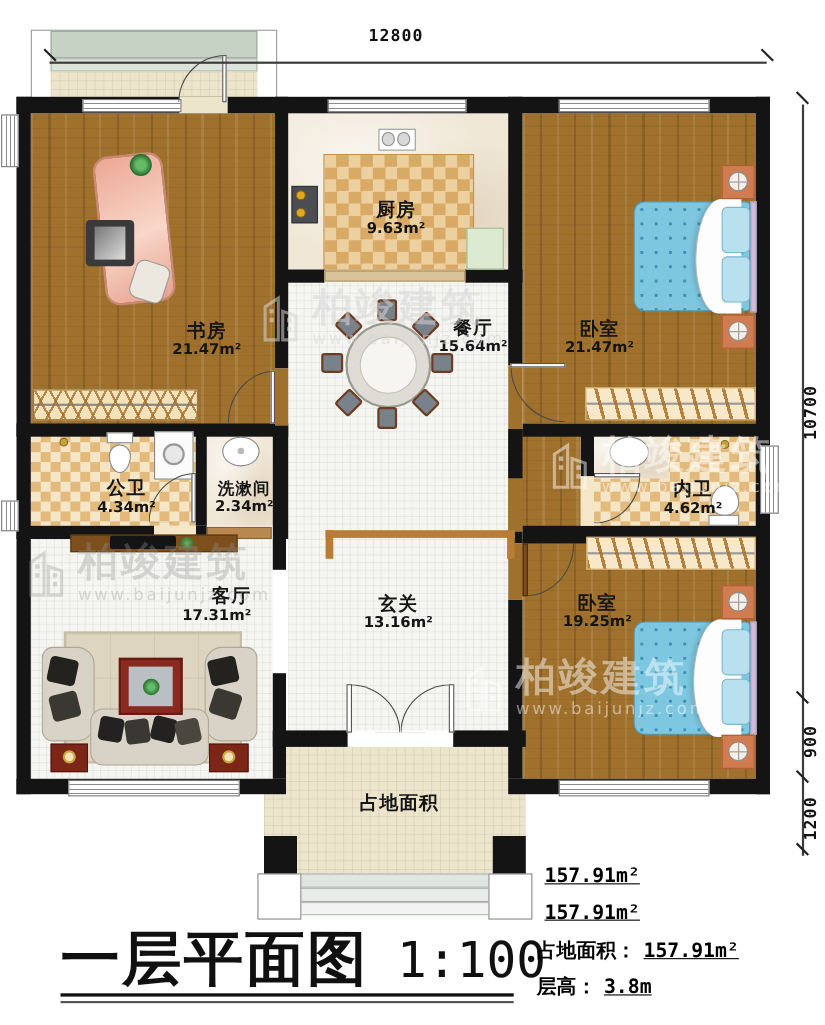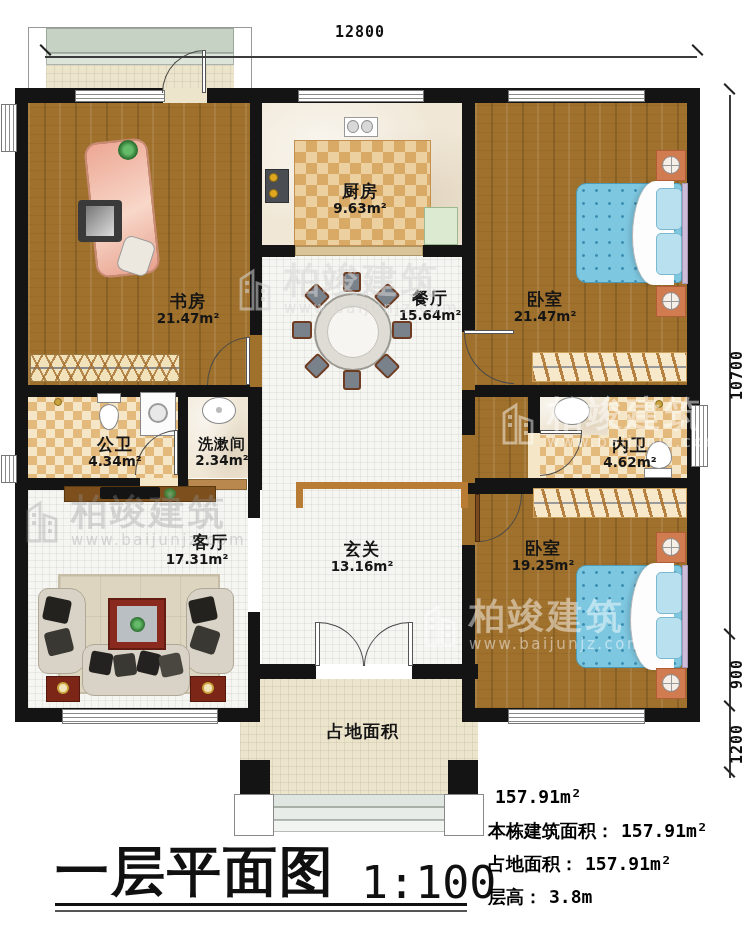--- a/index.html
+++ b/index.html
@@ -56,25 +56,25 @@
     background-image:repeating-linear-gradient(75deg,rgba(170,110,40,.85) 0 3px,transparent 3px 14px),linear-gradient(#9a9a9a 0 0);
     background-size:auto,100% 2px;background-position:0 0,0 center;background-repeat:repeat,no-repeat;
     border:1px solid #caa05a;}
   .pillow{position:absolute;background:#b8e0ef;border:1px solid #7ab8d0;border-radius:5px;}
   .duvet{position:absolute;background-color:#7ec7e0;
     background-image:radial-gradient(circle,#3c8fb2 1.2px,transparent 1.6px);background-size:13px 13px;
     border:1px solid #4f9ab5;border-radius:10px 4px 4px 10px;}
   .blanket{position:absolute;background:#fdfdfd;border-left:1px solid #b5b5b5;border-radius:58% 0 0 52% / 55% 0 0 48%;box-shadow:-3px 0 4px rgba(0,0,0,.12);}
   .sofa{position:absolute;background:#d8d3c6;border:1px solid #b0a896;}
   .spillow{position:absolute;border-radius:4px;}
-  .title-row{position:absolute;display:flex;align-items:flex-end;z-index:30;color:#101010;}
+  .title-row{position:absolute;display:flex;align-items:center;z-index:30;color:#101010;}
   .stats{position:absolute;z-index:30;color:#000;}
   .stats .row{display:flex;align-items:baseline;height:33px;font-size:18px;}
   .stats .lbl{font-weight:600;}
-  .stats .val{margin-left:7px;font-weight:600;font-family:"DejaVu Sans Mono",monospace;}
+  .stats .val{margin-left:7px;font-weight:600;font-family:"DejaVu Sans Mono",monospace;text-decoration:underline;}
 </style>
 </head>
 <body>
 
 <div id="plan">
 
   <div class="abs" style="left:28px;top:27px;width:224px;height:68px;border:1px solid #999;background:#fff;z-index:0;"></div>
   <div class="abs" style="left:46px;top:28px;width:188px;height:25px;background:#c6d2c4;border:1px solid #9aa79a;z-index:1;"></div>
   <div class="abs" style="left:46px;top:53px;width:188px;height:12px;background:#dde5da;border:1px solid #aab4aa;z-index:1;"></div>
   <div class="abs gridbeige" style="left:46px;top:65px;width:188px;height:30px;z-index:1;"></div>
@@ -380,21 +380,20 @@
     <span style="font-size:45px;font-weight:400;margin-left:26px;font-family:'DejaVu Sans Mono',monospace;">1:100</span>
   </div>
   <div class="abs" style="left:55px;top:903px;width:412px;height:3px;background:#111;z-index:30;"></div>
   <div class="abs" style="left:55px;top:910px;width:412px;height:2px;background:#555;z-index:30;"></div>
 
   <div class="stats" style="left:488px;top:786px;">
     <div class="row">
       <span class="val">157.91m²</span>
     </div>
     <div class="row">
-      <span class="lbl">本栋建筑面积：</span>
       <span class="val">157.91m²</span>
     </div>
     <div class="row">
       <span class="lbl">占地面积：</span>
       <span class="val">157.91m²</span>
     </div>
     <div class="row">
       <span class="lbl">层高：</span>
       <span class="val">3.8m</span>
     </div>

